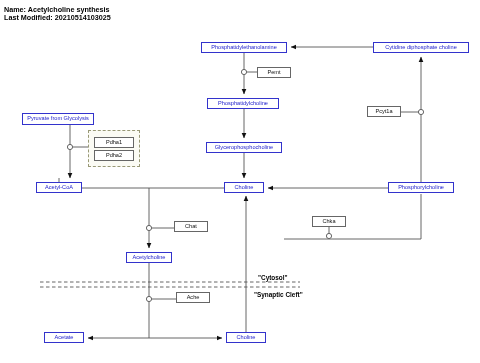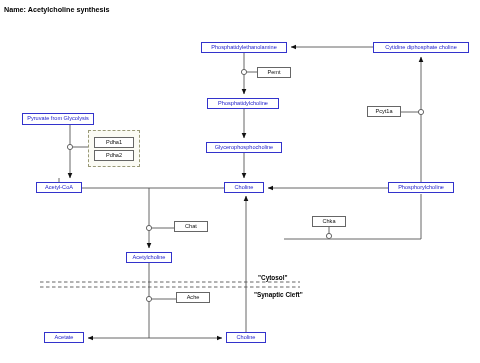--- a/index.html
+++ b/index.html
@@ -40,20 +40,21 @@
     position:absolute;font-size:6.4px;font-weight:bold;color:#000;white-space:nowrap;
   }
 </style>
 </head>
 <body>
 
 <div id="canvas">
 
   <div class="meta">
     <div>Name: Acetylcholine synthesis</div>
+    <div>Last Modified: 20210514103025</div>
   </div>
 
   <svg class="edges" viewBox="0 0 480 363">
     <defs>
       <marker id="arrow" markerWidth="6" markerHeight="6" refX="5.2" refY="3" orient="auto" markerUnits="userSpaceOnUse">
         <path d="M0,0.6 L5.4,3 L0,5.4 z" fill="#111111"></path>
       </marker>
       <marker id="arrowBlue" markerWidth="6" markerHeight="6" refX="5.2" refY="3" orient="auto" markerUnits="userSpaceOnUse">
         <path d="M0,0.6 L5.4,3 L0,5.4 z" fill="#111111"></path>
       </marker>

